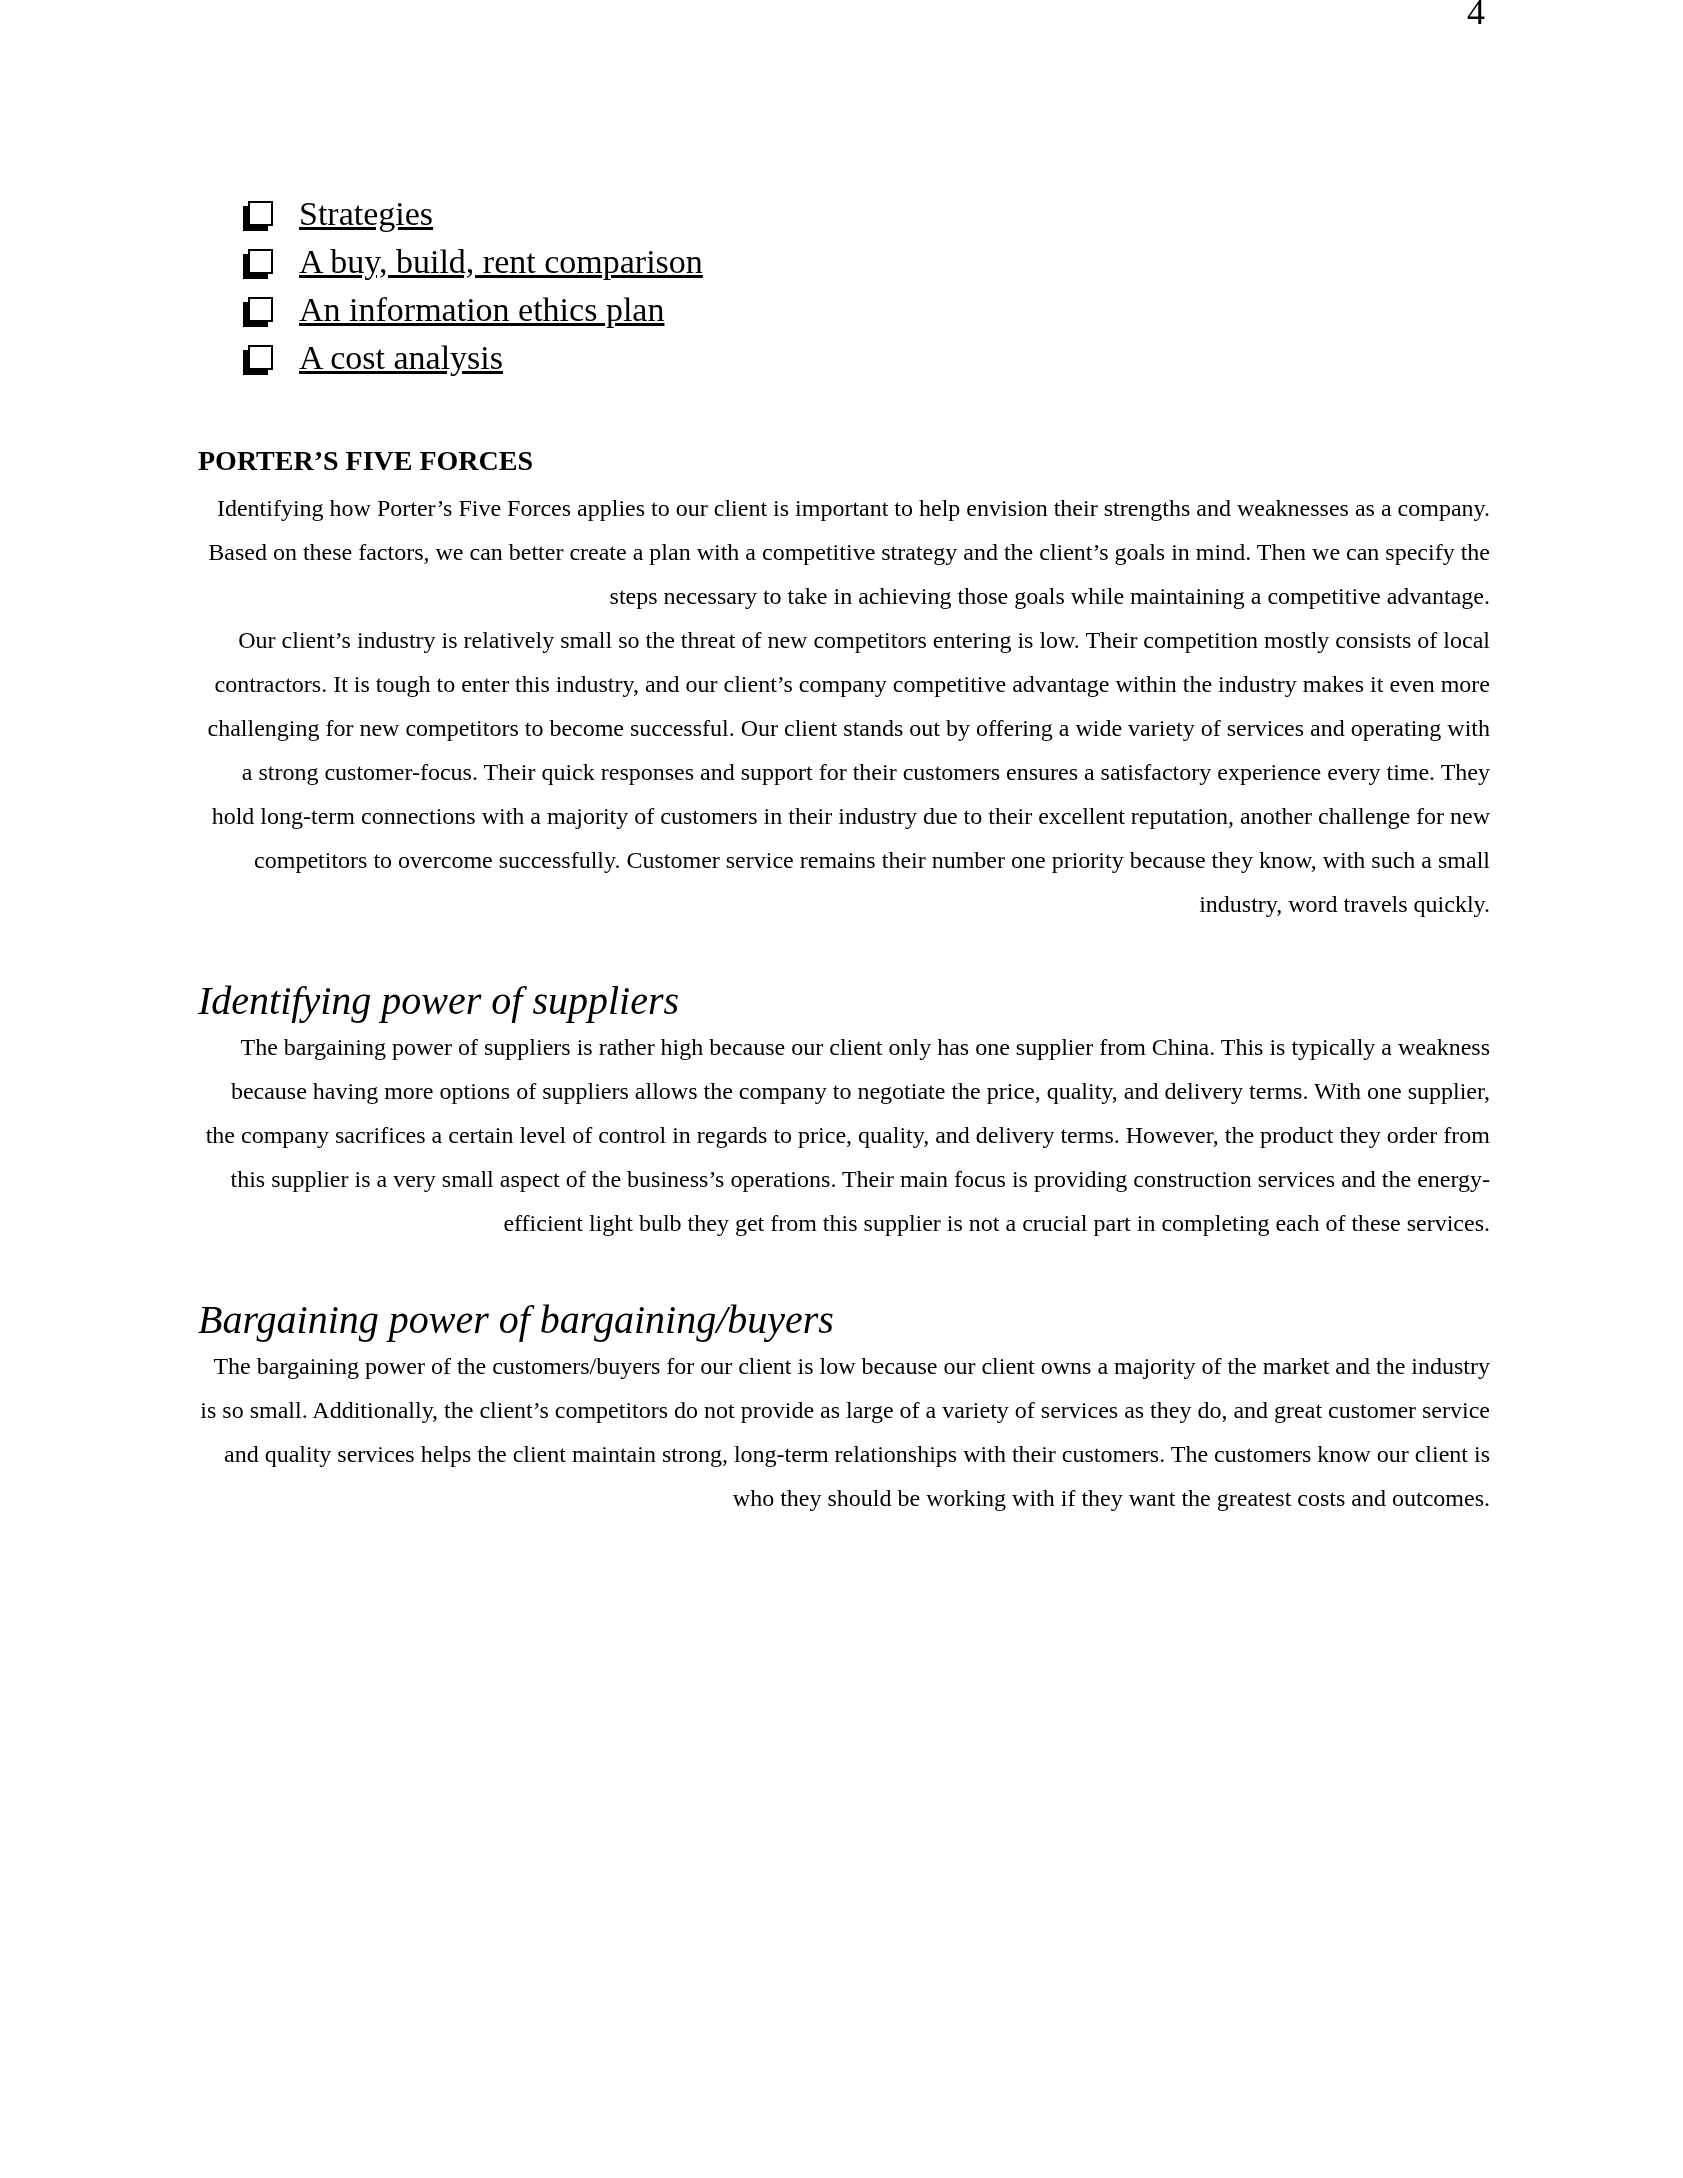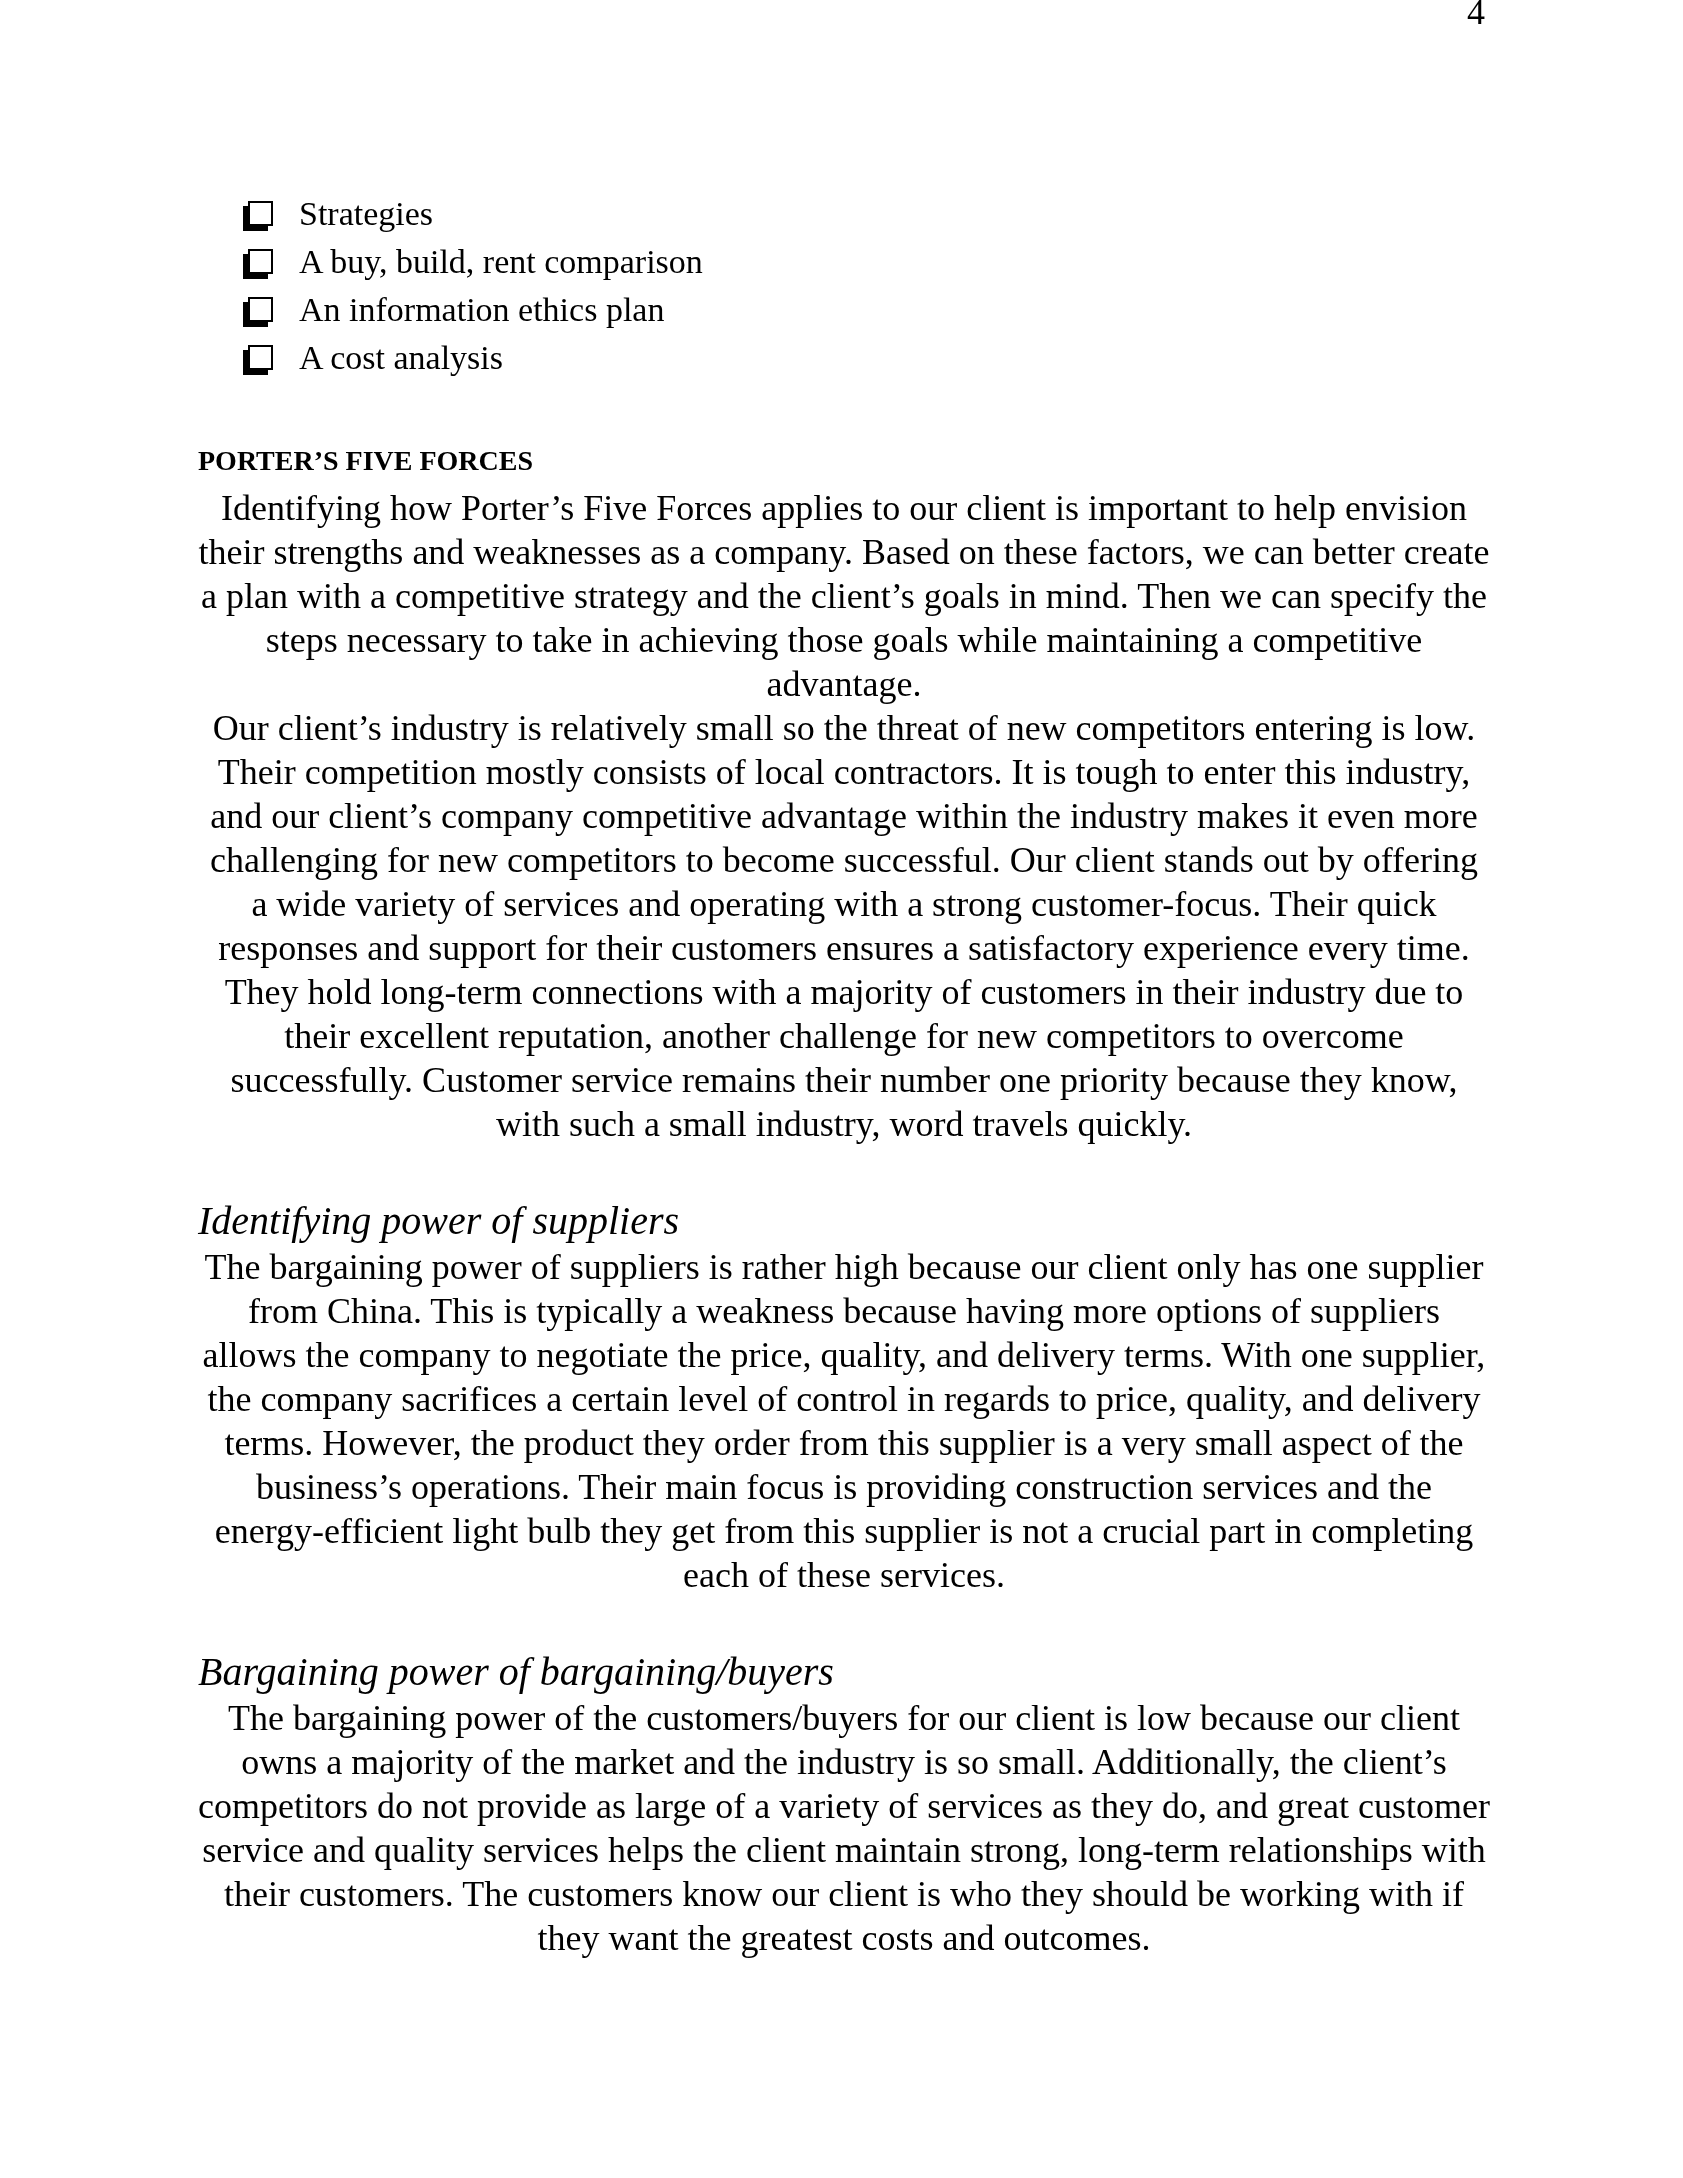--- a/index.html
+++ b/index.html
@@ -33,20 +33,21 @@
     list-style: none;
     margin: 190px 0 0 0;
     padding: 0;
   }
   .checklist li {
     display: flex;
     align-items: center;
     height: 48px;
     font-size: 34px;
     padding-left: 50px;
+    text-decoration: underline;
   }
   .checkbox {
     flex: 0 0 auto;
     display: inline-block;
     width: 21px; height: 21px;
     background: #ffffff;
     border: 2px solid #000000;
     box-shadow: -5px 5px 0 0 #000000;
     margin-right: 26px;
     position: relative;
@@ -59,24 +60,24 @@
     margin: 53px 0 0 0;
   }
   h2.doc-subheading {
     font-size: 40px;
     font-weight: normal;
     font-style: italic;
     line-height: 48px;
     margin: 51px 0 0 0;
   }
   p.doc-paragraph {
-    font-size: 36px;
+    font-size: 24px;
     line-height: 44px;
     margin: 0;
-    text-align: center;
+    text-align: right;
   }
 </style>
 </head>
 <body>
 
 <div class="page">
 
   <div class="page-number">4</div>
 
   <div class="content">

